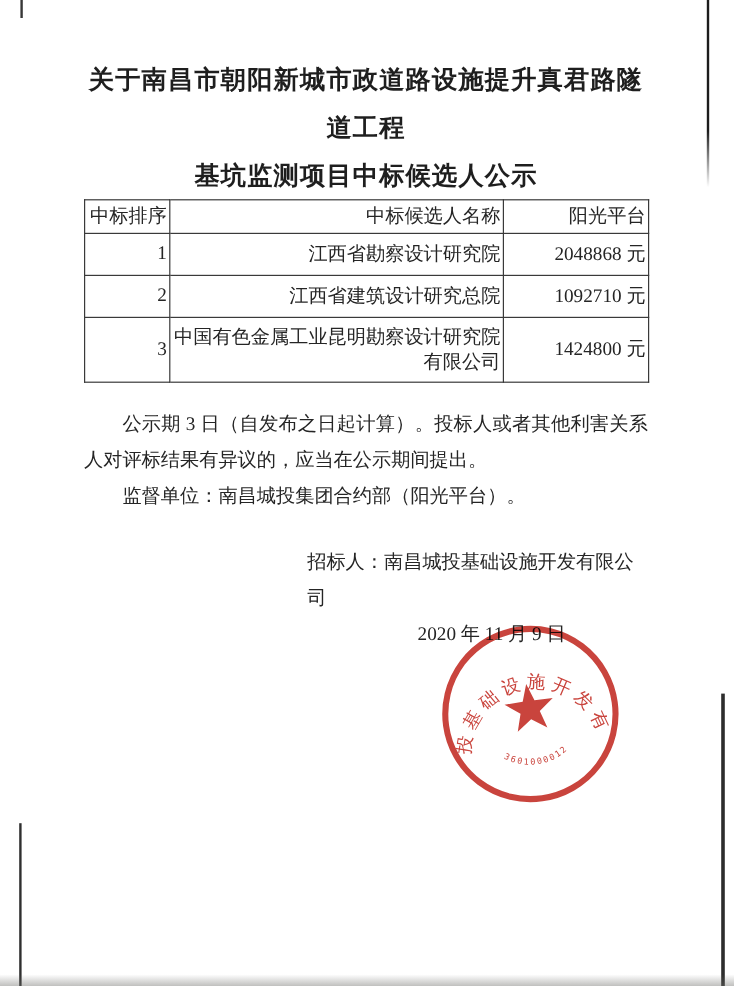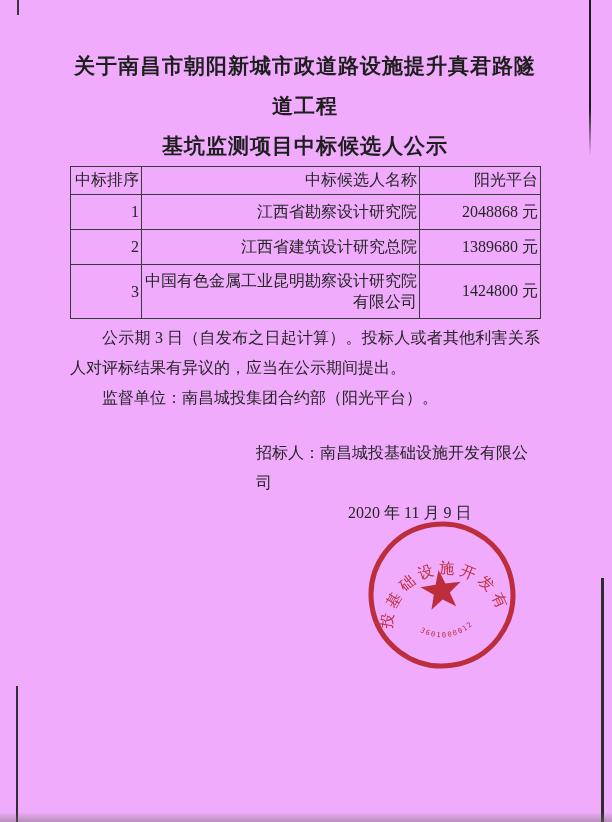--- a/index.html
+++ b/index.html
@@ -3,21 +3,21 @@
 <meta charset="utf-8">
 <style>
   html,body{margin:0;padding:0;}
   body{
     width:612px;height:822px;
     font-family:"Liberation Serif","DejaVu Serif",serif;
     background:#e9e8e6;
   }
   .page{
     position:relative;width:612px;height:822px;
-    background:#f0abfc;color:#262626;overflow:hidden;
+    background:#ffffff;color:#262626;overflow:hidden;
   }
   .content{padding:46px 72px 0 70px;}
   .title{
     text-align:center;font-size:21px;font-weight:bold;
     line-height:40px;letter-spacing:1px;color:#1e1e1e;
   }
   .bodytext{font-size:16px;line-height:30px;color:#252525;}
   .intro{margin:22px 0 0 0;text-indent:2em;text-align:justify;}
   table.bid{
     border-collapse:collapse;width:470px;margin:0 0 0 0;
@@ -27,21 +27,21 @@
     border:1.5px solid #3a3a3a;font-weight:normal;
     text-align:right;vertical-align:middle;
     font-size:16px;color:#252525;padding:0 2px;
   }
   .col-rank{width:71px;}
   .col-name{width:278px;}
   .col-price{width:121px;}
   tr.hdr{height:28px;}
   tr.r1,tr.r2{height:35px;}
   tr.r3{height:54px;}
-  .notice{margin:4px 0 0 0;text-indent:2em;text-align:justify;}
+  .notice{margin:20px 0 0 0;text-indent:2em;text-align:justify;}
   .plain{margin:0;text-indent:2em;}
   .tenderer{margin:25px 0 0 186px;}
   .dateline{margin:0 0 0 278px;}
   
   .seal{
     position:absolute;left:366px;top:519px;width:152px;height:152px;
     transform:rotate(-8deg);
     mix-blend-mode:multiply;opacity:.92;
     pointer-events:none;
   }
@@ -80,21 +80,21 @@
         <th>阳光平台</th>
       </tr>
       <tr class="r1">
         <td>1</td>
         <td>江西省勘察设计研究院</td>
         <td>2048868 元</td>
       </tr>
       <tr class="r2">
         <td>2</td>
         <td>江西省建筑设计研究总院</td>
-        <td>1389680 元</td>
+        <td>1092710 元</td>
       </tr>
       <tr class="r3">
         <td>3</td>
         <td>中国有色金属工业昆明勘察设计研究院有限公司</td>
         <td>1424800 元</td>
       </tr>
     </tbody>
       </table>
 
     <p class="bodytext notice">公示期 3 日（自发布之日起计算）。投标人或者其他利害关系人对评标结果有异议的，应当在公示期间提出。</p>

